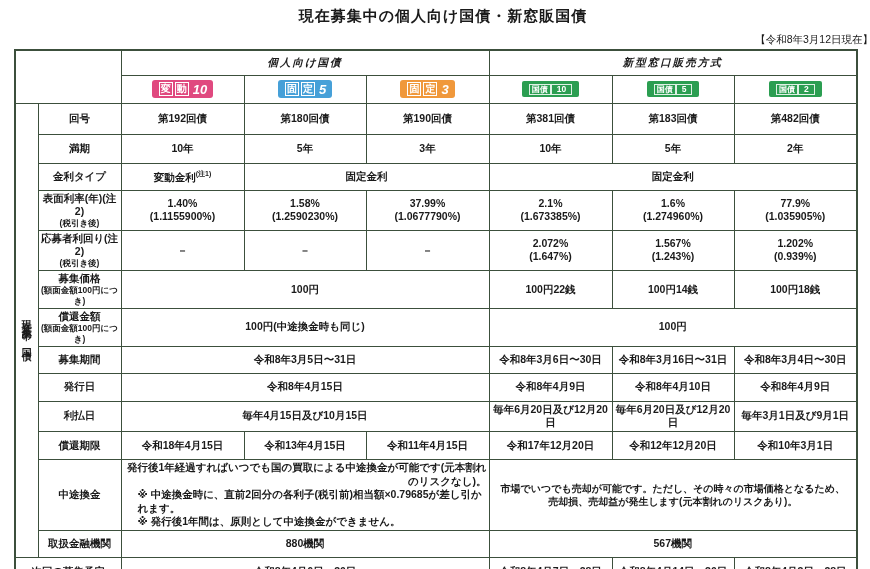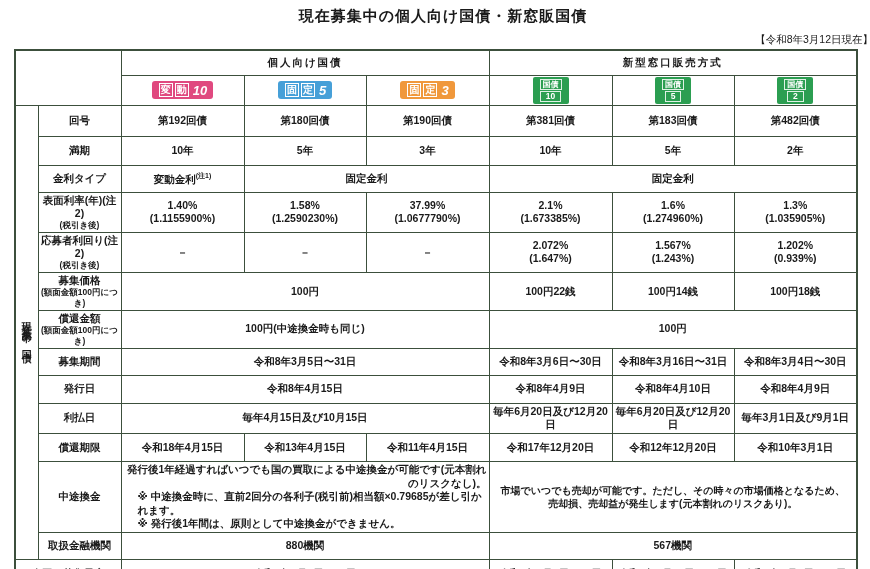--- a/index.html
+++ b/index.html
@@ -10,37 +10,37 @@
   .title{position:absolute;left:0;top:7px;width:100%;text-align:center;
          font-size:15px;font-weight:bold;letter-spacing:1px;}
   .asof{position:absolute;right:13px;top:33px;font-size:10.5px;font-weight:normal;}
 
   table.bond{position:absolute;left:14px;top:49px;width:842px;
              border-collapse:collapse;table-layout:fixed;
              border:2px solid #3c4f3c;}
   table.bond td{border:1px solid #3c4f3c;text-align:center;vertical-align:middle;
                 font-size:10.5px;font-weight:bold;padding:1px 2px;line-height:1.3;
                 background:#ffffff;word-break:break-all;}
-  td.ghead{background:#ccf2cc;font-size:11.5px;letter-spacing:2px;}
+  td.ghead{background:#ccf2cc;font-size:11.5px;letter-spacing:2px;font-style:italic;}
   td.bhead{background:#ccf2cc;}
   td.corner{background:#ccf2cc;}
   td.rowlabel{font-size:10.5px;}
   .sublabel{font-size:8.5px;font-weight:bold;display:block;margin-top:-1px;}
   td.sidecell{width:23px;padding:0;}
   .vertical{writing-mode:vertical-rl;text-orientation:upright;
             font-size:10px;letter-spacing:3px;margin:0 auto;font-weight:bold;}
   sup{font-size:7px;}
 
   
   .badge{display:inline-flex;align-items:center;justify-content:center;
          color:#fff;border-radius:3px;padding:2px 6px;font-weight:bold;}
   .bchar{display:inline-block;border:1px solid #fff;font-size:10px;line-height:12px;
          padding:0 1px;margin:0 1px;}
   .bnum{font-size:13px;font-style:italic;margin-left:3px;line-height:13px;}
-  .badge.green{flex-direction:column;padding:2px 7px;border-radius:2px;}
+  .badge.green{flex-direction:row;padding:2px 7px;border-radius:2px;}
   .btop{display:inline-block;border:1px solid rgba(255,255,255,.85);
         font-size:8px;line-height:9px;padding:0 2px;}
   .bnum2{display:inline-block;border:1px solid rgba(255,255,255,.85);
          font-size:8.5px;line-height:9px;margin-top:1px;padding:0 5px;}
 
   td.freeleft{text-align:left;font-size:10px;padding:2px 4px;}
   .c-ind{padding-left:14px;text-align:left;}
   .c-l1{text-align:right;padding-left:2px;}
 
   .notes{position:absolute;left:13px;top:514px;font-size:10px;line-height:1.65;}
@@ -165,21 +165,21 @@
           </td>
       <td>
             <div>2.1%</div>
             <div>(1.673385%)</div>
           </td>
       <td>
             <div>1.6%</div>
             <div>(1.274960%)</div>
           </td>
       <td>
-            <div>1.3%</div>
+            <div>77.9%</div>
             <div>(1.035905%)</div>
           </td>
     </tr>
 
     <tr style="height:31px">
       <td class="rowlabel">
         <span>応募者利回り(注2)</span>
         <span class="sublabel">(税引き後)</span>
       </td>
       <td>－</td>

